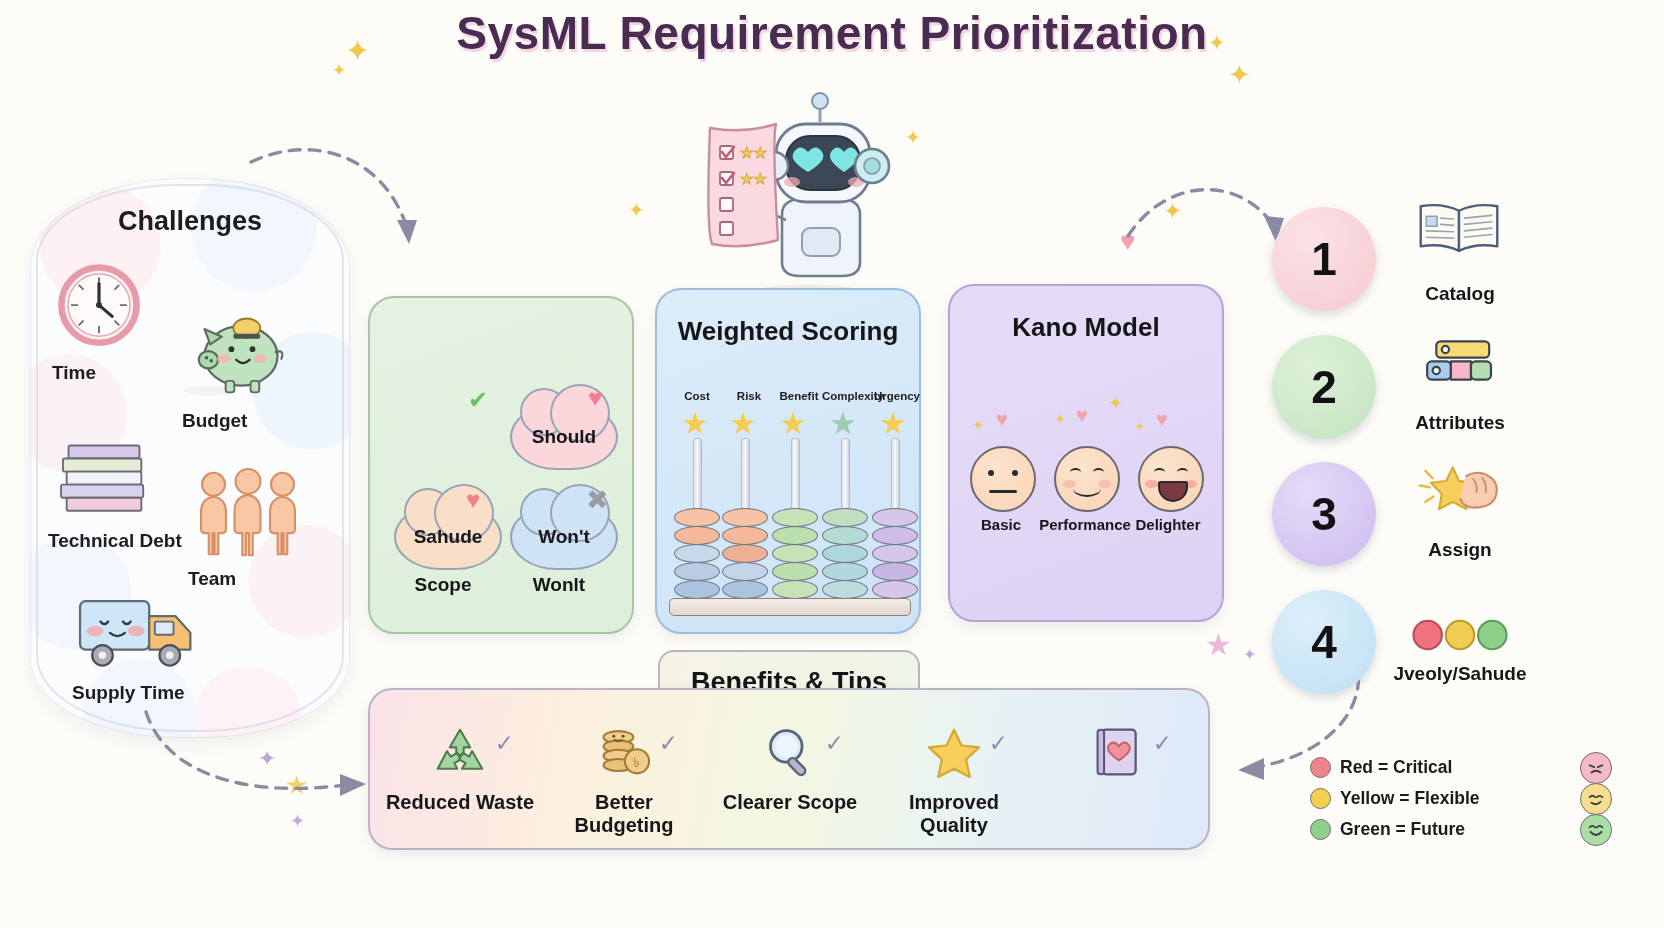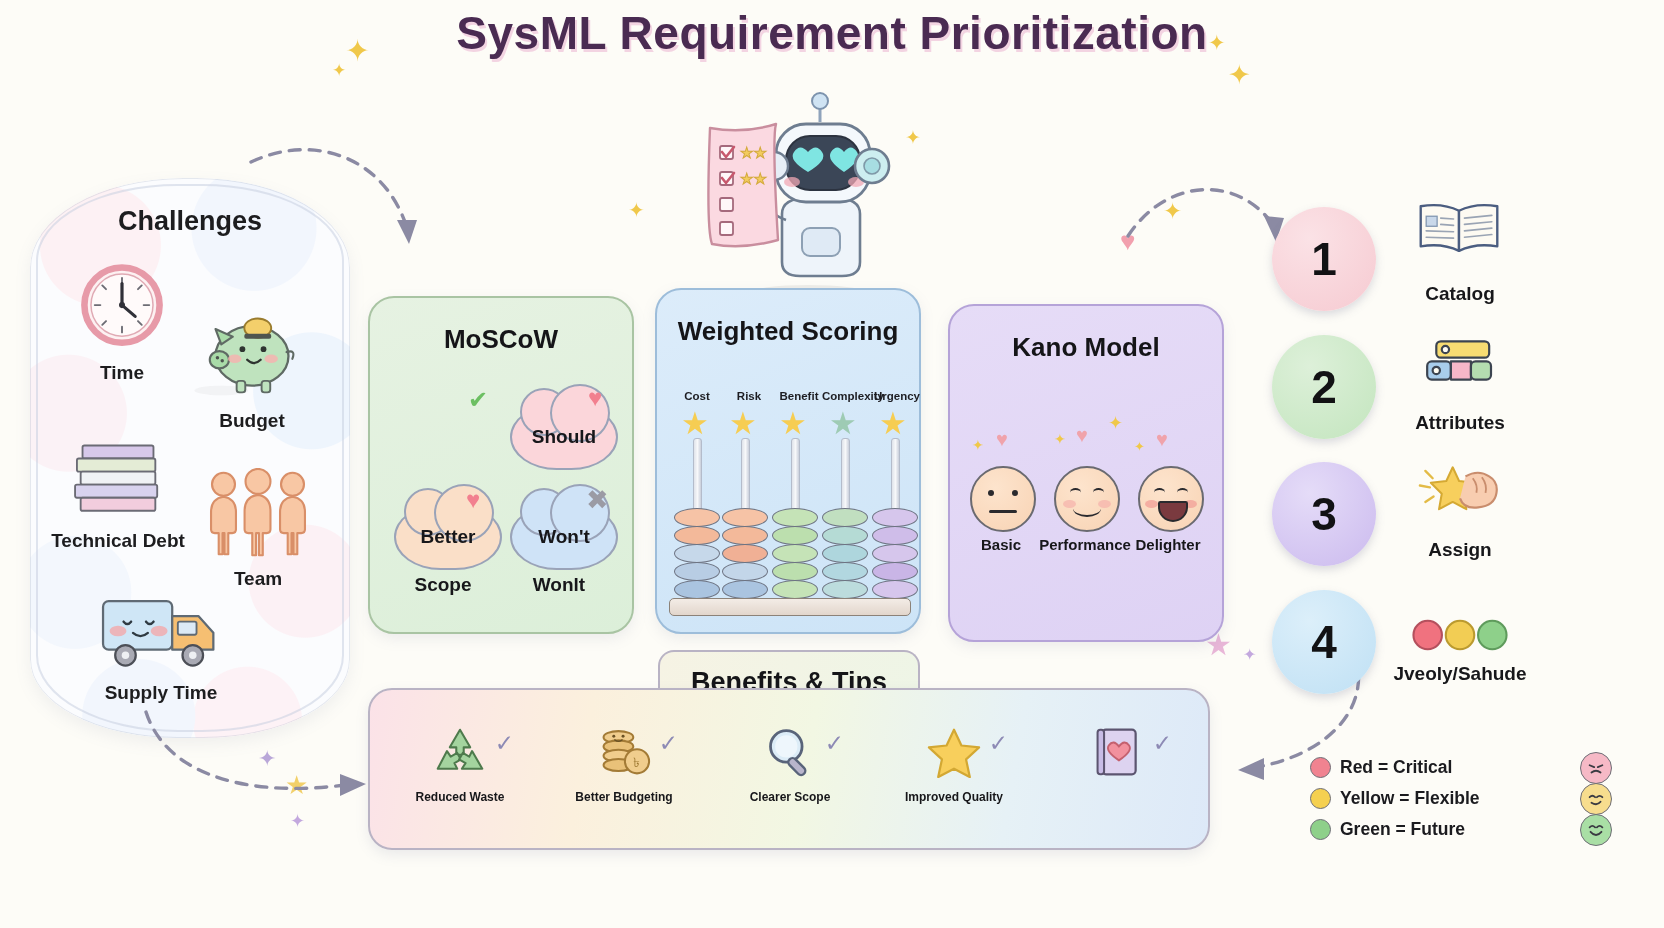--- a/index.html
+++ b/index.html
@@ -45,34 +45,34 @@
   .cloud-outline{
     position:absolute;inset:6px;
     border:2px solid #c9cfe0;
     border-radius:46%/14%;
     opacity:.55;
   }
   #challenges .ctitle{
     position:absolute;left:0;top:28px;width:100%;text-align:center;
     font-size:27px;font-weight:bold;color:#1d1d1f;
   }
-  .ch-item{position:absolute;text-align:center;width:140px;}
+  .ch-item{position:absolute;text-align:left;width:140px;}
   .ch-item .lbl{font-size:19px;font-weight:bold;color:#1d1d1f;line-height:1.12;margin-top:4px;}
 
   
   .panel{
     position:absolute;border-radius:26px;
     border:2px solid rgba(120,130,150,.42);
     box-shadow:0 5px 14px rgba(120,130,160,.13);
   }
   #p-moscow{left:368px;top:296px;width:262px;height:334px;
     background:linear-gradient(160deg,#e6f2e2,#dcefd9);border-color:#a9c4a3;}
   #p-weighted{left:655px;top:288px;width:262px;height:342px;
     background:linear-gradient(160deg,#dcecfa,#cde4f7);border-color:#9dbdda;}
-  #p-kano{left:948px;top:304px;width:272px;height:334px;
+  #p-kano{left:948px;top:284px;width:272px;height:334px;
     background:linear-gradient(160deg,#e6dcf7,#ded2f4);border-color:#b5a3d8;}
   .p-title{position:absolute;left:0;top:26px;width:100%;text-align:center;
     font-size:26px;font-weight:bold;color:#151518;}
 
   
   .mc{position:absolute;width:104px;height:62px;border-radius:50%/58%;
       display:flex;align-items:center;justify-content:center;
       font-size:19px;font-weight:bold;color:#17171a;
       border:2px solid #9aa3b8;}
   .mc::before,.mc::after{content:"";position:absolute;border-radius:50%;
@@ -116,21 +116,21 @@
      background:linear-gradient(100deg,#fbe2e8 0%,#fbf0dd 26%,#f2f7e3 52%,#e6f1f6 76%,#dde9f8 100%);
      box-shadow:0 5px 13px rgba(120,130,160,.14);}
   #btab{position:absolute;left:658px;top:650px;width:258px;height:60px;
      border:2px solid #b9b3c4;border-bottom:none;border-radius:16px 16px 0 0;
      background:linear-gradient(100deg,#f6f3e4,#eef5e6);
      display:flex;align-items:center;justify-content:center;
      font-size:27px;font-weight:bold;color:#151518;}
   .ben{position:absolute;width:152px;text-align:center;}
   .ben .ico{font-size:42px;line-height:1;}
   .ben .chk{position:absolute;right:22px;top:4px;font-size:23px;color:#8d8ab5;}
-  .ben .txt{font-size:12px;font-weight:bold;color:#17171a;line-height:1.14;margin-top:6px;}
+  .ben .txt{font-size:20px;font-weight:bold;color:#17171a;line-height:1.14;margin-top:6px;}
 
   
   #legend{position:absolute;left:1310px;top:752px;width:300px;}
   .lg-row{display:flex;align-items:center;gap:9px;height:31px;}
   .lg-dot{width:19px;height:19px;border-radius:50%;border:1.6px solid #6e6e76;flex:0 0 auto;}
   .lg-txt{font-size:17.5px;font-weight:bold;color:#1b1b1f;white-space:nowrap;}
   .lg-face{position:absolute;right:-2px;width:30px;height:30px;border-radius:50%;
            border:1.6px solid #6e6e76;font-size:13px;display:flex;align-items:center;justify-content:center;}
 
   
@@ -311,31 +311,30 @@
     </svg>
   </div>
   <div class="arrow abs" style="left:138px;top:706px;">
     <svg width="240" height="108">
       <path d="M8 6 C 30 74, 120 92, 214 78" stroke="#8b8aa3" stroke-width="3.4" fill="none" stroke-dasharray="11 9" stroke-linecap="round"></path>
       <path d="M202 68 L228 78 L202 90 Z" fill="#8b8aa3"></path>
     </svg>
   </div>
 
   <div class="panel" id="p-moscow">
-    <div class="p-title">MoSCoW</div>
 
     <div class="mc-badge" style="left:98px;top:88px;color:#6cbf62;">✔</div>
 
     <div class="mc" style="left:140px;top:106px;background:#fbd6da;">
       <span>Should</span>
     </div>
     <div class="mc-badge" style="left:218px;top:86px;color:#f2808f;">♥</div>
 
     <div class="mc" style="left:24px;top:206px;background:#fadfc8;">
-      <span>Better</span>
+      <span>Sahude</span>
     </div>
     <div class="mc-badge" style="left:96px;top:188px;color:#f2808f;">♥</div>
 
     <div class="mc" style="left:140px;top:206px;background:#cfe3f7;">
       <span>Won't</span>
     </div>
     <div class="mc-badge" style="left:216px;top:186px;color:#9b9ba4;font-size:27px;">✖</div>
 
     <div class="mc-sub" style="left:18px;top:276px;">Scope</div>
     <div class="mc-sub" style="left:134px;top:276px;">Wonlt</div>

